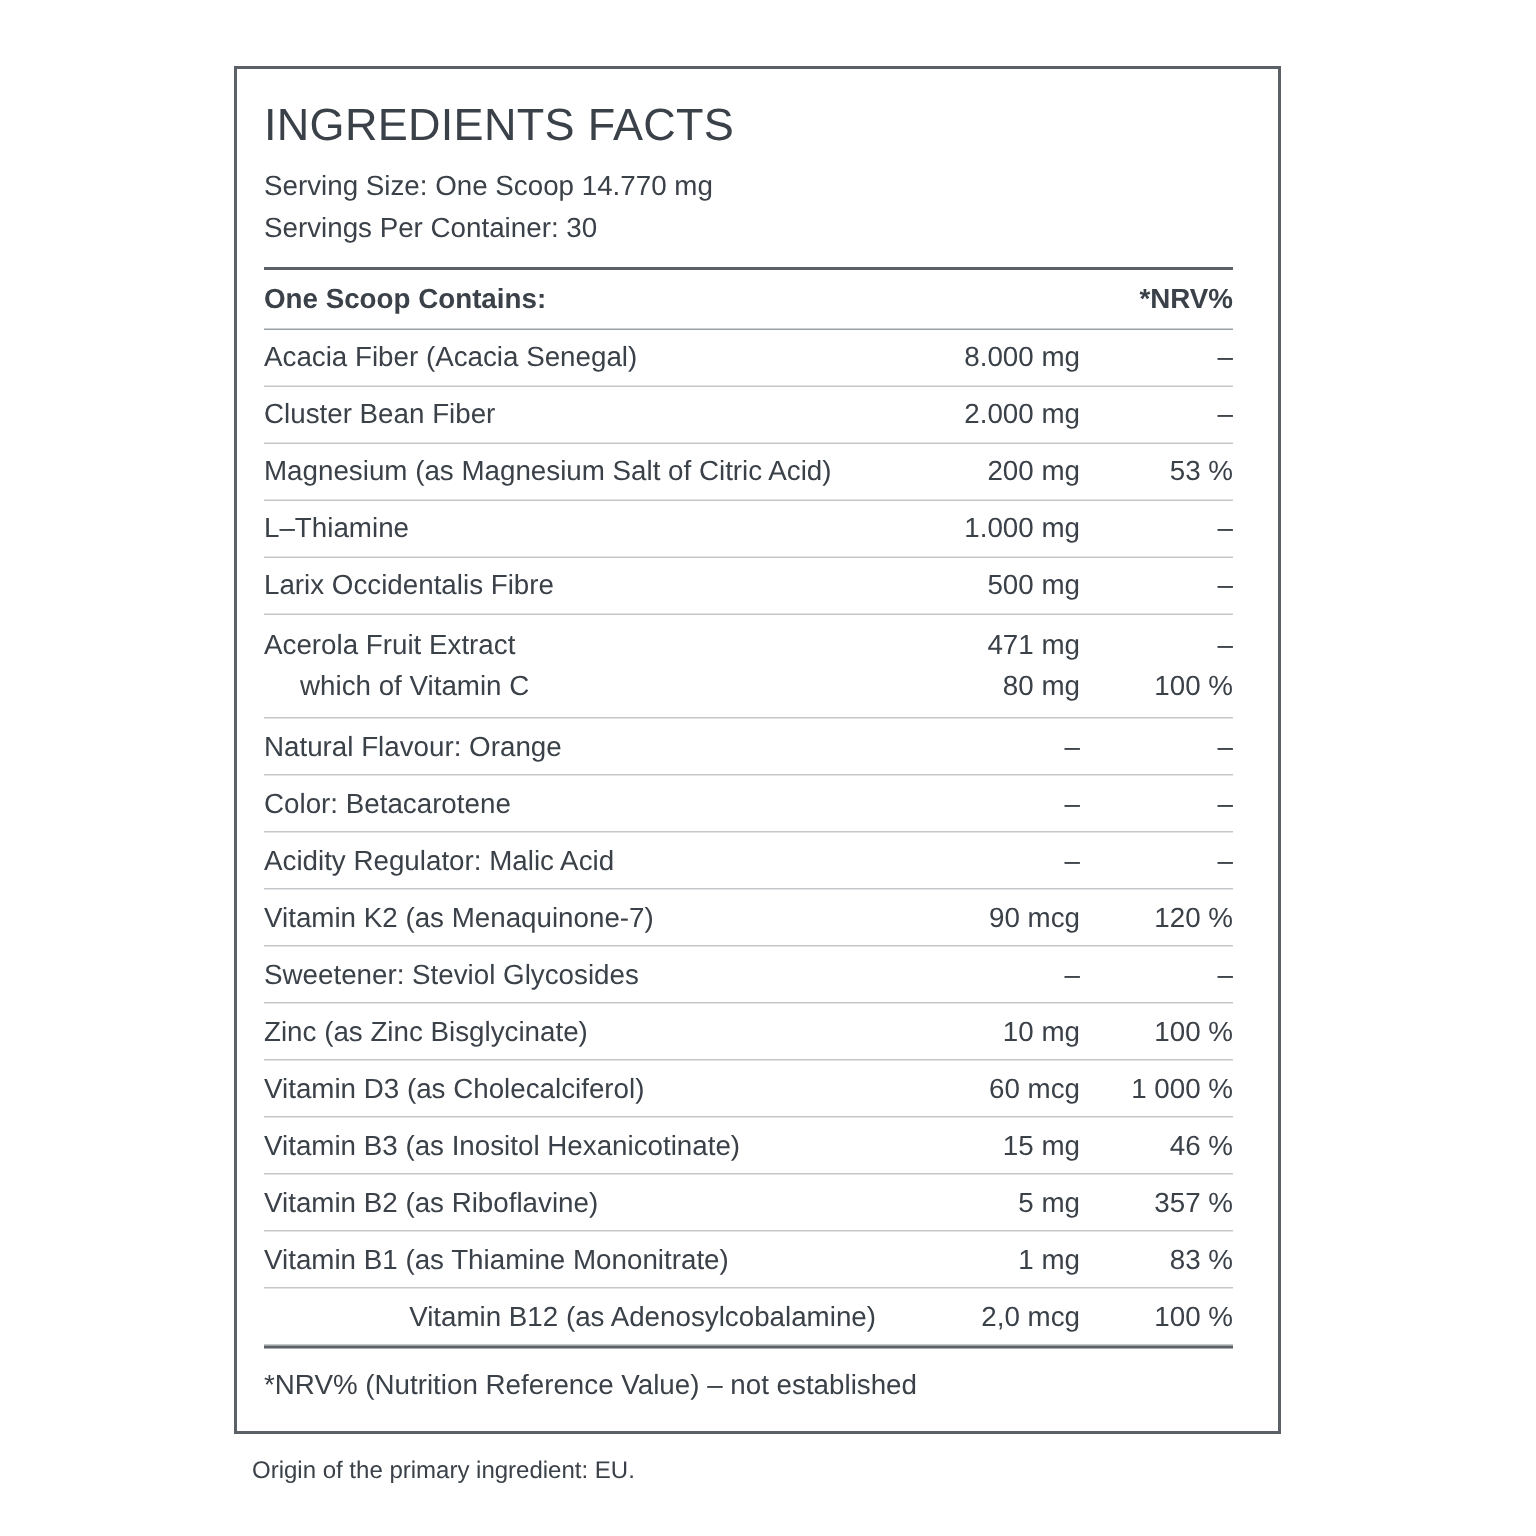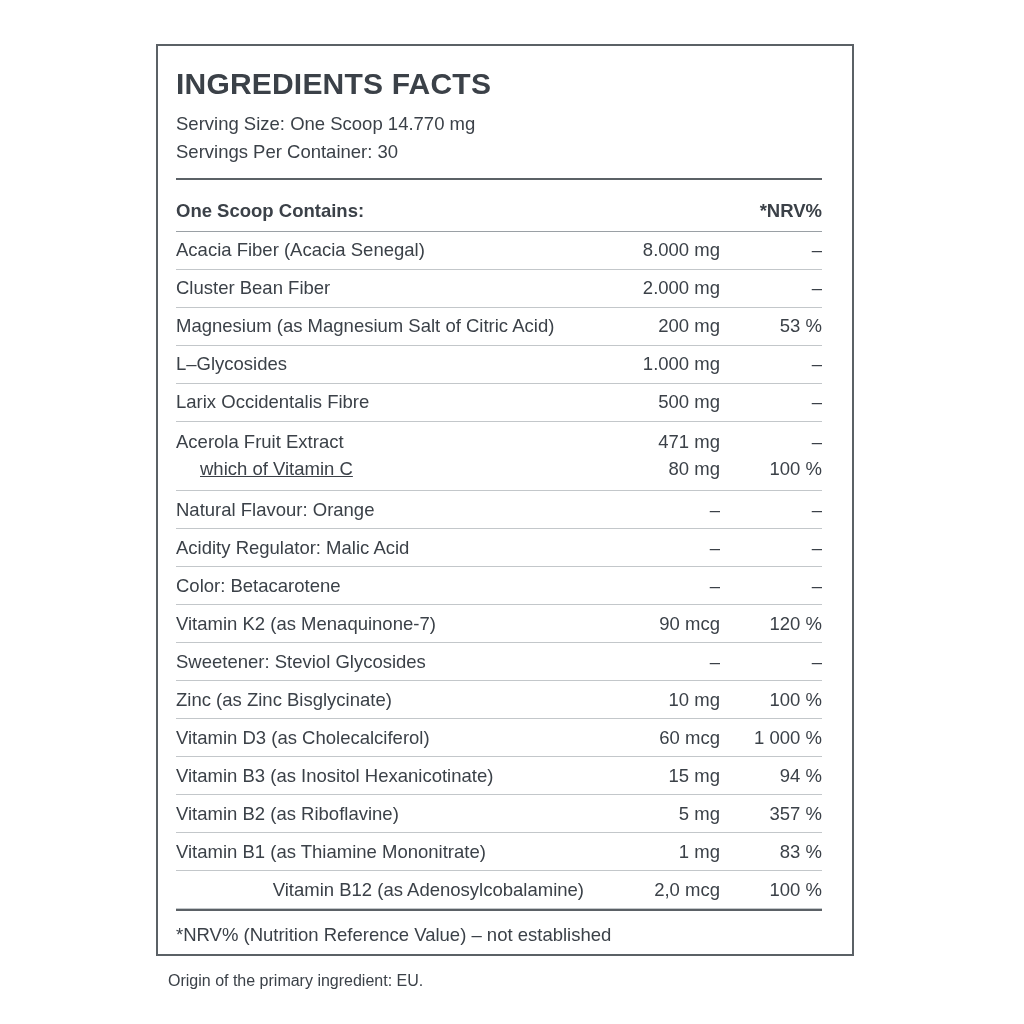--- a/index.html
+++ b/index.html
@@ -20,61 +20,60 @@
     left: 156px; top: 44px;
     width: 698px; height: 912px;
     border: 2px solid #5b6166;
     background: #ffffff;
   }
   .inner {
     padding: 22px 30px 0 18px;
   }
   .title {
     font-size: 30px;
-    font-weight: bold;
+    font-weight: normal;
     letter-spacing: 0.2px;
     color: #3b4148;
     margin: 0 0 10px 0;
     line-height: 1.05;
   }
   .serving-line {
     font-size: 18.5px;
     line-height: 1.55;
     color: #3b4148;
   }
   .rule {
     border-bottom: 2px solid #5b6166;
     margin: 11px 0 0 0;
   }
   table {
     width: 100%;
     border-collapse: collapse;
     font-size: 18.5px;
     color: #3b4148;
   }
-  table.head-tbl { margin-top: 12px; }
+  table.head-tbl { margin-top: 0; }
   .head-row td {
     font-weight: bold;
     padding: 8px 0 9px 0;
     border-bottom: 1.4px solid #9aa0a5;
   }
   .c-name  { text-align: left; }
   .c-amt   { text-align: right; width: 150px; padding-right: 14px; }
   .c-nrv   { text-align: right; width: 88px; }
   tbody.rows td {
     padding: 7.5px 0 7.5px 0;
     border-bottom: 1.1px solid #c3c7ca;
     vertical-align: top;
   }
   tbody.rows tr:last-child td { border-bottom: 1.1px solid #c3c7ca; text-align: right; }
   tbody.rows td.c-amt { padding-right: 14px; }
   .sub {
     display: block;
     padding-left: 24px;
-    text-decoration: underline;
   }
   .two-line .c-amt, .two-line .c-nrv { line-height: 1.45; }
   .two-line .c-name { line-height: 1.45; }
   .footnote-rule {
     border-top: 2px solid #5b6166;
     margin-top: 0;
   }
   .footnote {
     font-size: 18.5px;
     padding: 13px 0 0 0;
@@ -122,21 +121,21 @@
             <td class="c-name">Cluster Bean Fiber</td>
             <td class="c-amt">2.000 mg</td>
             <td class="c-nrv">–</td>
           </tr>
           <tr>
             <td class="c-name">Magnesium (as Magnesium Salt of Citric Acid)</td>
             <td class="c-amt">200 mg</td>
             <td class="c-nrv">53 %</td>
           </tr>
           <tr>
-            <td class="c-name">L–Glycosides</td>
+            <td class="c-name">L–Thiamine</td>
             <td class="c-amt">1.000 mg</td>
             <td class="c-nrv">–</td>
           </tr>
           <tr>
             <td class="c-name">Larix Occidentalis Fibre</td>
             <td class="c-amt">500 mg</td>
             <td class="c-nrv">–</td>
           </tr>
 
           <tr class="two-line">
@@ -153,26 +152,26 @@
               <span>100 %</span>
             </td>
           </tr>
 
           <tr>
             <td class="c-name">Natural Flavour: Orange</td>
             <td class="c-amt">–</td>
             <td class="c-nrv">–</td>
           </tr>
           <tr>
+            <td class="c-name">Color: Betacarotene</td>
+            <td class="c-amt">–</td>
+            <td class="c-nrv">–</td>
+          </tr>
+          <tr>
             <td class="c-name">Acidity Regulator: Malic Acid</td>
-            <td class="c-amt">–</td>
-            <td class="c-nrv">–</td>
-          </tr>
-          <tr>
-            <td class="c-name">Color: Betacarotene</td>
             <td class="c-amt">–</td>
             <td class="c-nrv">–</td>
           </tr>
           <tr>
             <td class="c-name">Vitamin K2 (as Menaquinone-7)</td>
             <td class="c-amt">90 mcg</td>
             <td class="c-nrv">120 %</td>
           </tr>
           <tr>
             <td class="c-name">Sweetener: Steviol Glycosides</td>
@@ -185,21 +184,21 @@
             <td class="c-nrv">100 %</td>
           </tr>
           <tr>
             <td class="c-name">Vitamin D3 (as Cholecalciferol)</td>
             <td class="c-amt">60 mcg</td>
             <td class="c-nrv">1 000 %</td>
           </tr>
           <tr>
             <td class="c-name">Vitamin B3 (as Inositol Hexanicotinate)</td>
             <td class="c-amt">15 mg</td>
-            <td class="c-nrv">94 %</td>
+            <td class="c-nrv">46 %</td>
           </tr>
           <tr>
             <td class="c-name">Vitamin B2 (as Riboflavine)</td>
             <td class="c-amt">5 mg</td>
             <td class="c-nrv">357 %</td>
           </tr>
           <tr>
             <td class="c-name">Vitamin B1 (as Thiamine Mononitrate)</td>
             <td class="c-amt">1 mg</td>
             <td class="c-nrv">83 %</td>

